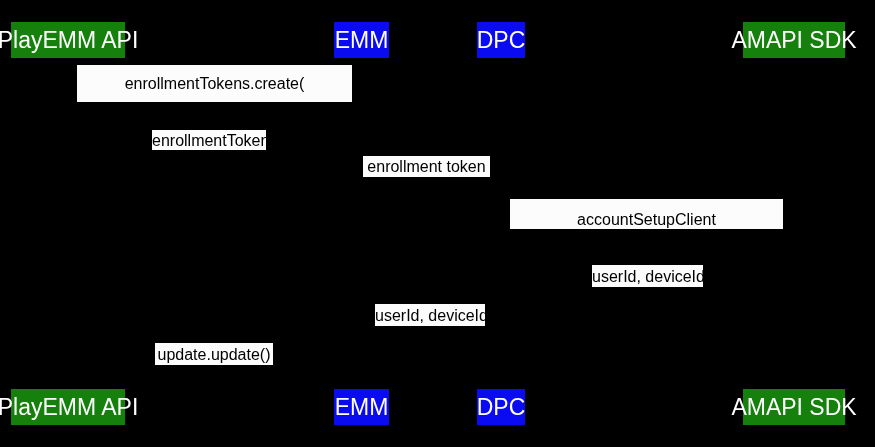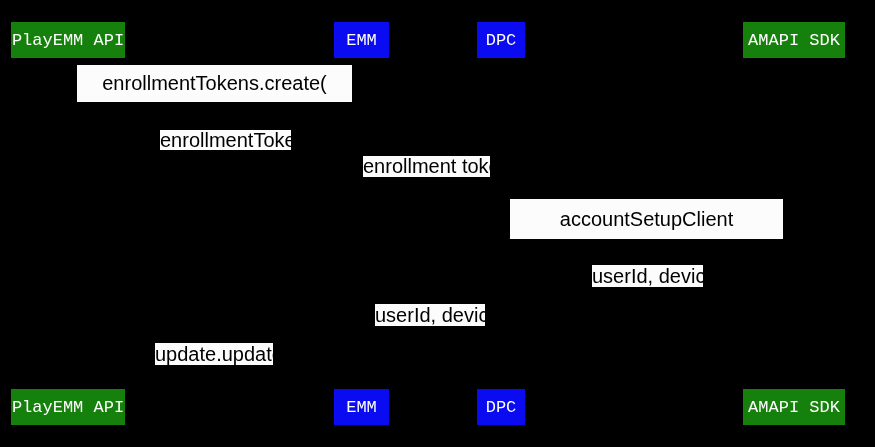--- a/index.html
+++ b/index.html
@@ -15,31 +15,30 @@
     font-family: "Liberation Sans", sans-serif;
     overflow: hidden;
   }
   .actor {
     position: absolute;
     height: 36px;
     display: flex;
     align-items: center;
     justify-content: center;
     color: #ffffff;
-    font-size: 17px;
+    font-size: 23px;
     white-space: nowrap;
-    font-family: Liberation Mono, monospace;
   }
   .actor.green { background: #16800c; }
   .actor.blue  { background: #0b0bf1; }
   .msg {
     position: absolute;
     background: #fcfcfc;
     color: #000000;
-    font-size: 20px;
+    font-size: 16px;
     line-height: 19px;
     text-align: center;
     display: flex;
     flex-direction: column;
     justify-content: center;
     white-space: nowrap;
   }
 </style>
 </head>
 <body>
@@ -48,29 +47,29 @@
 
   <div class="actor green" style="left:11px;  top:22px; width:114px;">PlayEMM API</div>
   <div class="actor blue" style="left:334px; top:22px; width:55px;">EMM</div>
   <div class="actor blue" style="left:477px; top:22px; width:48px;">DPC</div>
   <div class="actor green" style="left:743px; top:22px; width:102px;">AMAPI SDK</div>
 
   <div class="msg" style="left:77px; top:65px; width:275px; height:37px;">
     <div>enrollmentTokens.create(</div>
   </div>
 
-  <div class="msg" style="left:160px; top:130px; width:131px; height:20px;">
+  <div class="msg" style="left:152px; top:130px; width:114px; height:20px;">
     <div>enrollmentToken</div>
   </div>
 
   <div class="msg" style="left:363px; top:156px; width:127px; height:21px;">
     <div>enrollment token</div>
   </div>
 
-  <div class="msg" style="left:510px; top:199px; width:273px; height:40px;">
+  <div class="msg" style="left:510px; top:199px; width:273px; height:30px;justify-content:flex-end;">
     <div>accountSetupClient</div>
   </div>
 
   <div class="msg" style="left:592px; top:265px; width:111px; height:22px;">
     <div>userId, deviceId</div>
   </div>
 
   <div class="msg" style="left:375px; top:304px; width:110px; height:22px;">
     <div>userId, deviceId</div>
   </div>

